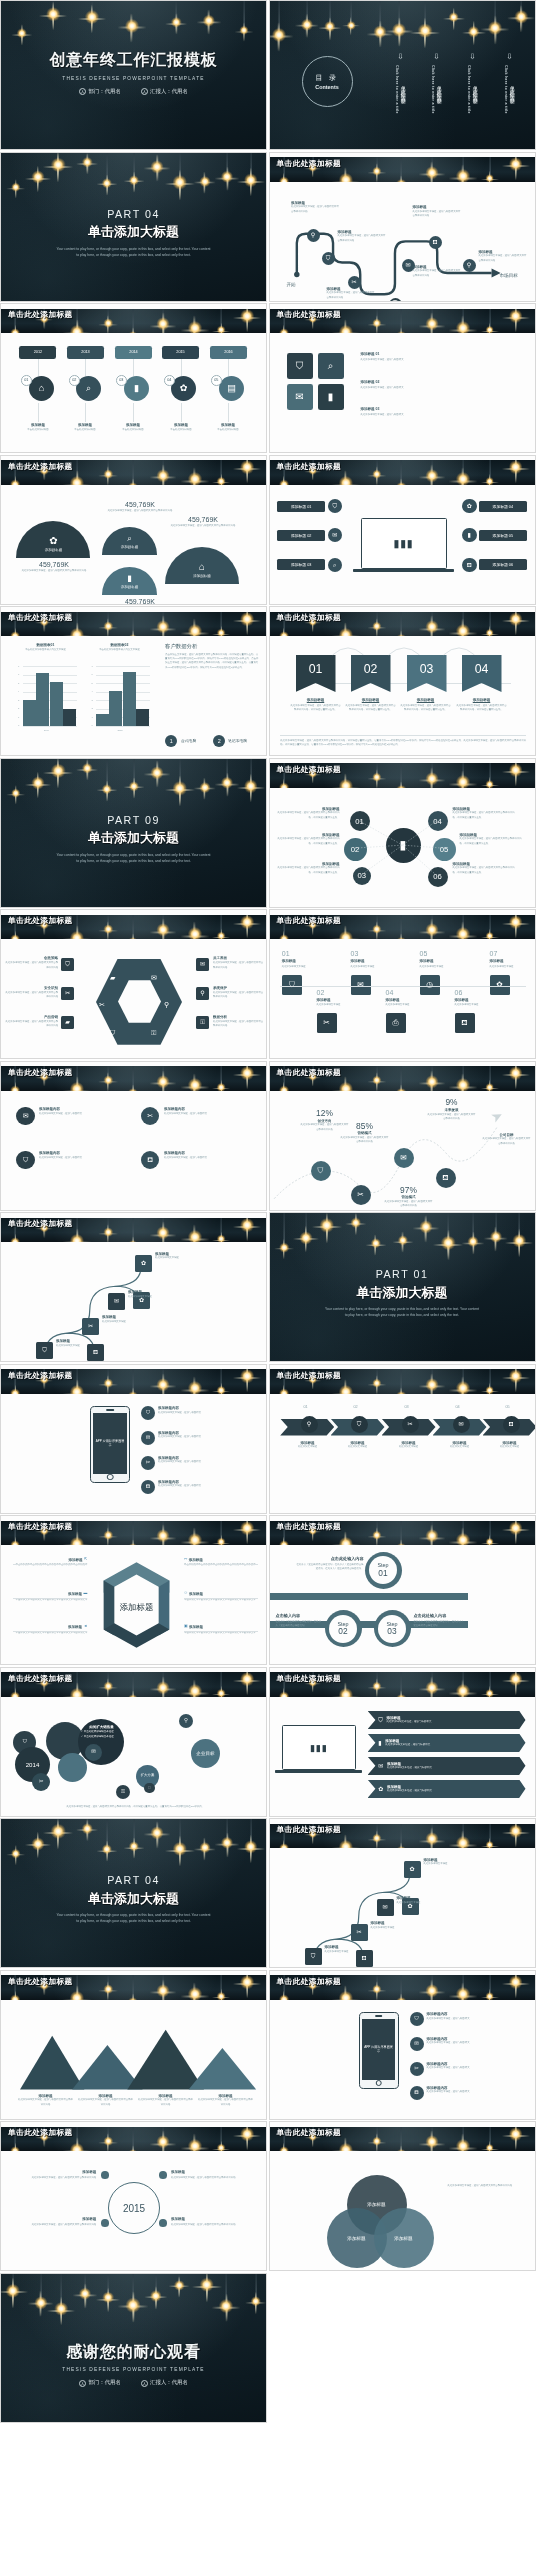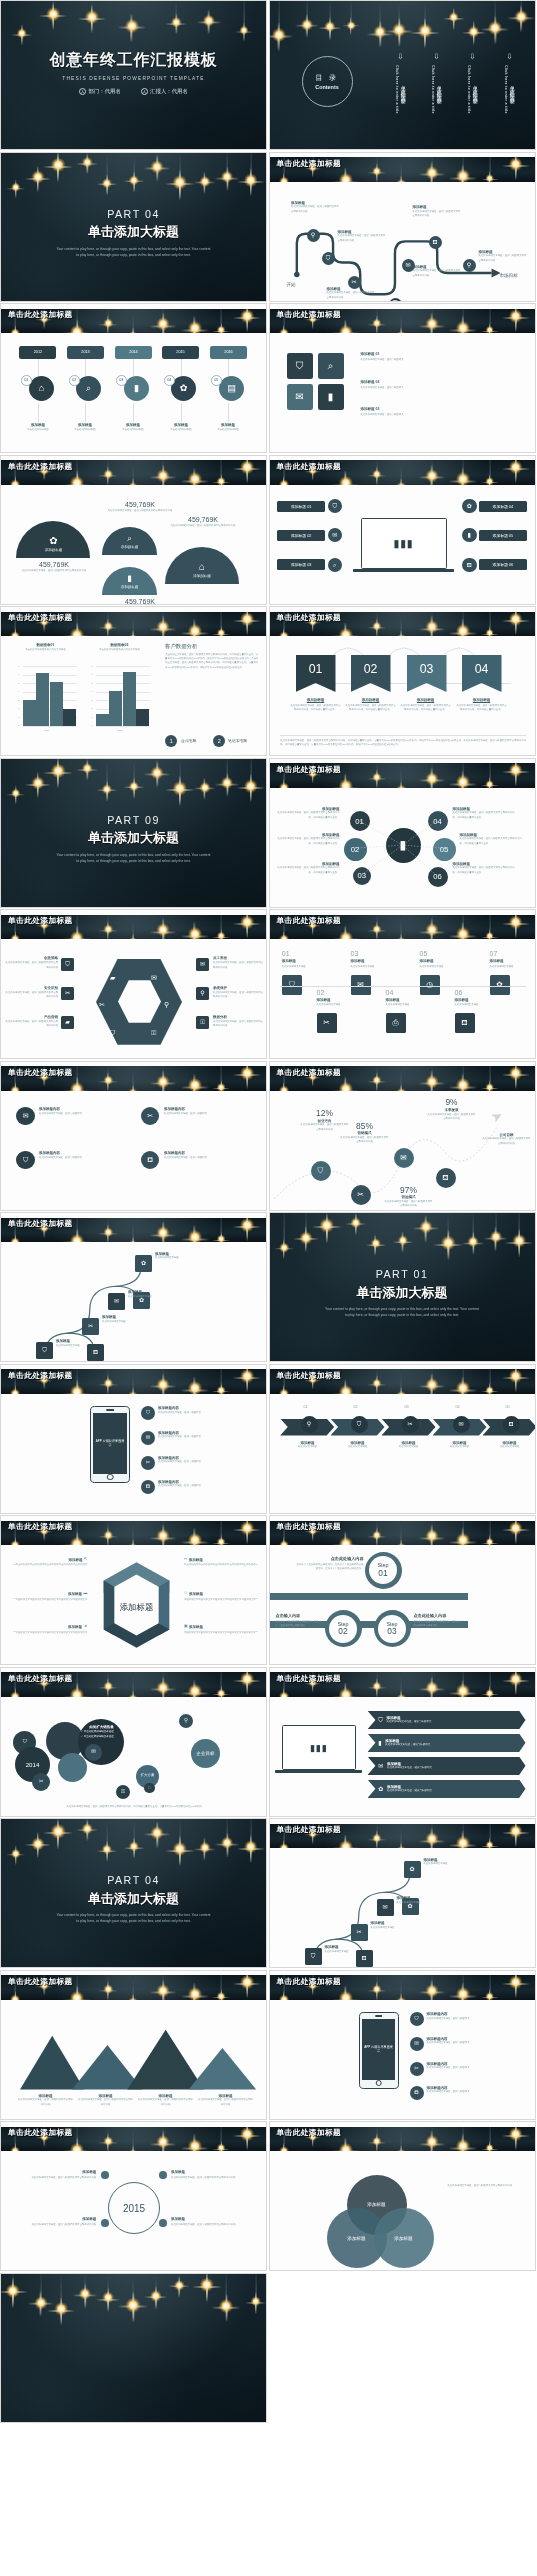--- a/index.html
+++ b/index.html
@@ -2757,15 +2757,20 @@
           <i style="height:30px;"></i>
           <s style="top:34px;width:28.5px;height:28.5px;background-size:2px 100%,100% 2px,1.4px 100%,1.4px 100%;opacity:.85;"></s>
           <b style="top:30px;width:14px;height:14px;margin-left:0;transform:translate(-50%,-4.9px);"></b>
         </div>
         <div class="bulb" style="left:96.1160680882903%;top:0;">
           <i style="height:26px;"></i>
           <s style="top:29.5px;width:21.7px;height:21.7px;background-size:1.5px 100%,100% 1.5px,1.1px 100%,1.1px 100%;opacity:.85;"></s>
           <b style="top:26px;width:10.5px;height:10.5px;margin-left:0;transform:translate(-50%,-3.7px);"></b>
         </div>
       </div>
+      <div class="cover-wrap" style="top:68px;">
+        <div class="cover-title">感谢您的耐心观看</div>
+        <div class="cover-sub">THESIS DEFENSE POWERPOINT TEMPLATE</div>
+        <div class="cover-meta"><span><em>人</em>部门：代用名</span><span><em>人</em>汇报人：代用名</span></div>
+      </div>
     </div>
   </div>
 
 
 </body></html>

